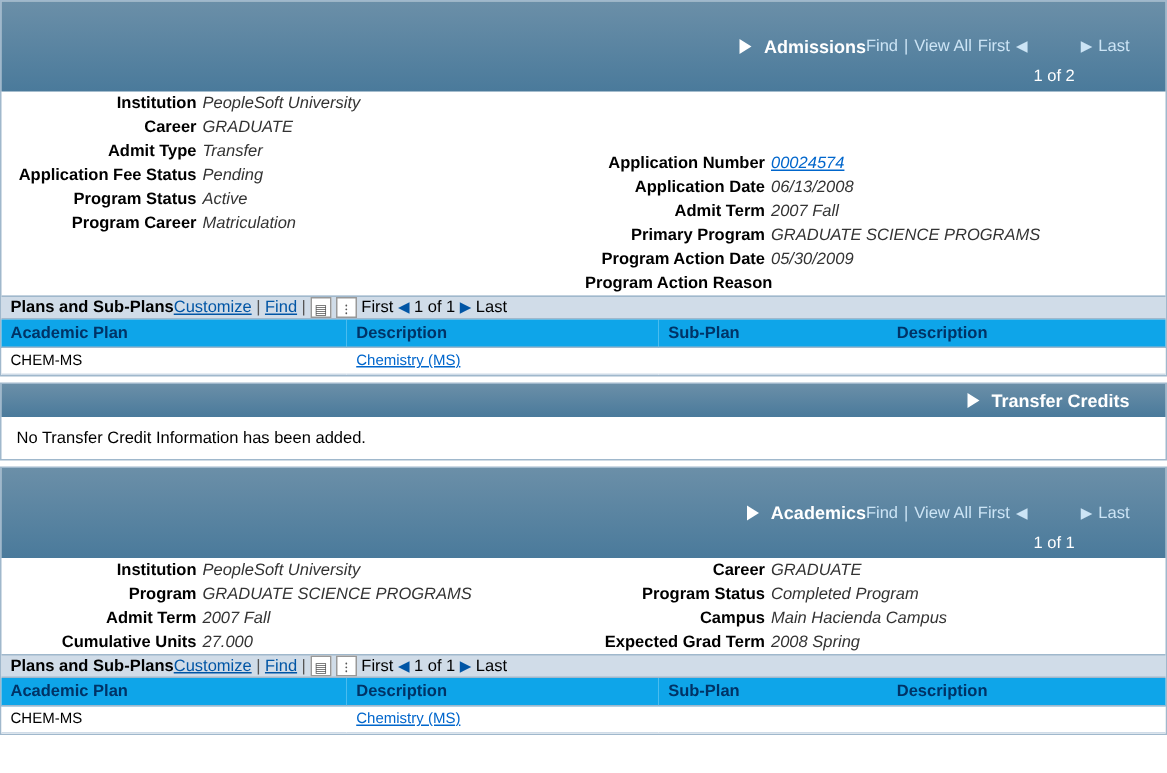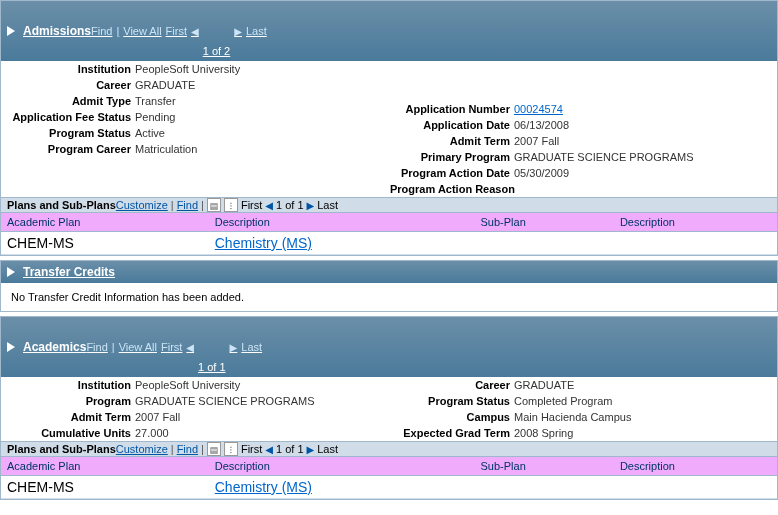--- a/index.html
+++ b/index.html
@@ -1,27 +1,26 @@
 <!DOCTYPE html>
 <html><head>
   <meta charset="utf-8">
   <style>
     * { box-sizing: border-box; margin: 0; padding: 0; }
     body { font-family: Arial, Helvetica, sans-serif; font-size: 11px; background: #fff; color: #000; width: 778px; }
 
     .section-header {
       background: linear-gradient(to bottom, #6b8fa8, #4a7a9b);
       color: #fff;
-      padding: 4px 6px;
+      padding: 4px 24px;
       font-weight: bold;
       font-size: 12px;
       display: flex;
       align-items: center;
-      justify-content: flex-start;
-      text-decoration: underline;
+      justify-content: flex-end;
     }
     .section-header .header-left {
       display: flex;
       align-items: center;
       gap: 4px;
     }
     .section-header .header-right {
       display: flex;
       align-items: center;
       gap: 4px;
@@ -70,20 +69,21 @@
     }
     .field-label {
       font-weight: bold;
       text-align: right;
       min-width: 120px;
       color: #000;
       white-space: nowrap;
     }
     .field-value {
       color: #333;
+      font-style: italic;
     }
     .field-value.link {
       color: #0066cc;
       text-decoration: underline;
       margin-top: 40px;
     }
 
     .subgrid-header {
       background: #d0dce8;
       padding: 0 6px;
@@ -126,33 +126,33 @@
       line-height: 14px;
       color: #555;
       cursor: pointer;
     }
 
     .plans-table {
       width: 100%;
       border-collapse: collapse;
     }
     .plans-table th {
-      background: #f0abfc;
+      background: #0ea5e9;
       color: #003366;
-      font-weight: normal;
+      font-weight: bold;
       text-align: left;
       padding: 3px 6px;
       border-bottom: 1px solid #a0b8cc;
       font-size: 11px;
     }
     .plans-table td {
       padding: 3px 6px;
       border-bottom: 1px solid #d0dce8;
       background: #fff;
-      font-size: 14px;
+      font-size: 10px;
     }
     .plans-table td.link {
       color: #0066cc;
       text-decoration: underline;
     }
 
     .transfer-content {
       padding: 8px 10px;
       font-size: 11px;
       color: #000;

